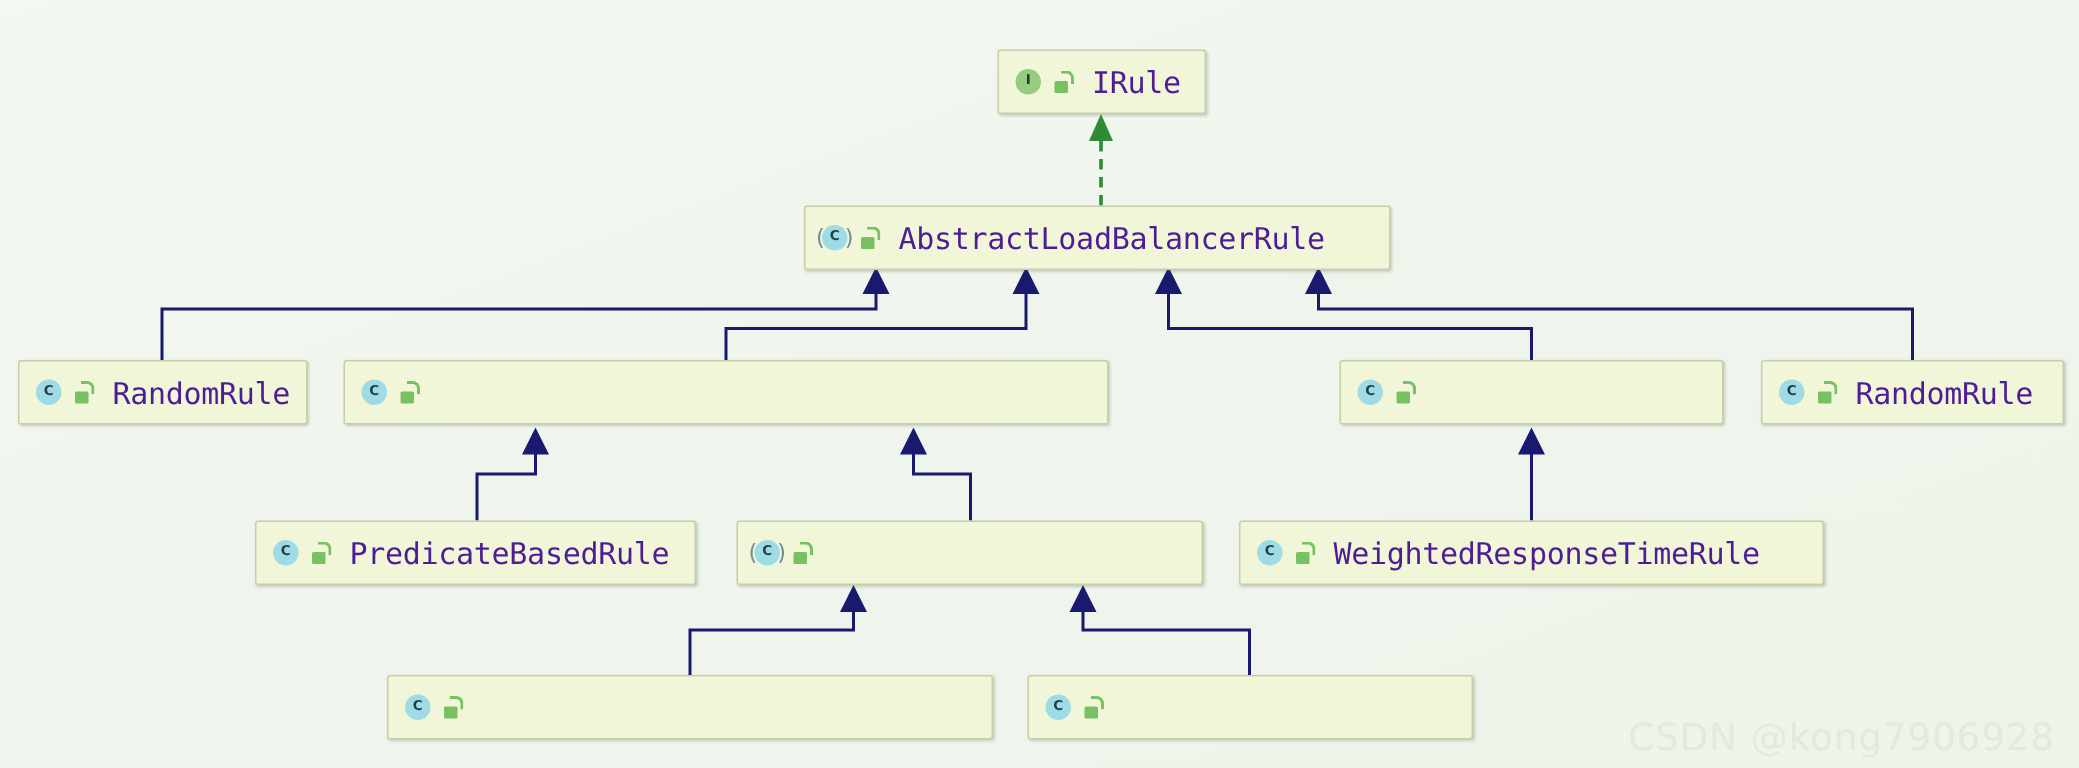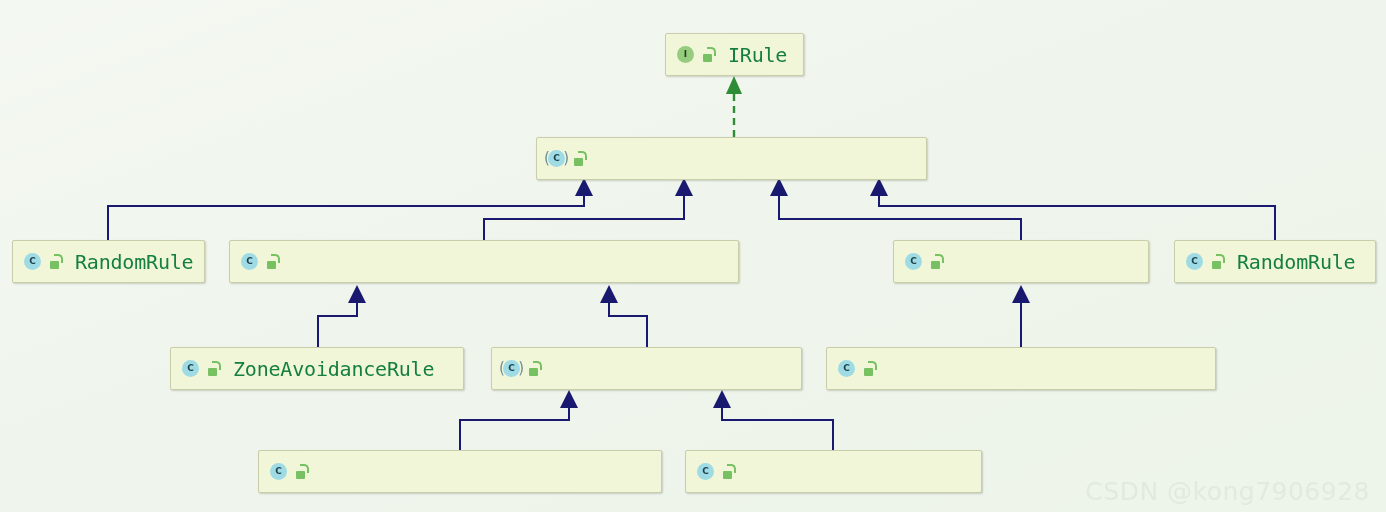--- a/index.html
+++ b/index.html
@@ -114,21 +114,21 @@
     width: 7px;
     height: 7px;
     border: 2px solid #78c162;
     border-bottom: none;
     border-left: none;
     border-radius: 0 5px 0 0;
   }
   .node-label {
     font-family: "DejaVu Sans Mono", "Liberation Mono", monospace;
     font-size: 20px;
-    color: #15803d;
+    color: #4c1d95;
     letter-spacing: -0.2px;
     line-height: 1;
   }
   #watermark {
     position: absolute;
     right: 16px;
     bottom: 6px;
     font-family: "DejaVu Sans", "Liberation Sans", sans-serif;
     font-size: 25px;
     color: #e2e9de;
@@ -212,20 +212,21 @@
       <span class="type-icon kind-class abstract">
         <span class="paren left">(</span>
           <span class="disc">C</span>
           <span class="paren right">)</span>
       </span>
       <span class="lock-icon">
         <span class="shackle"></span>
           <span class="body"></span>
       </span>
     </span>
+    <span class="node-label">AbstractLoadBalancerRule</span>
   </div>
 
   <div class="uml-node" style="left:12px; top:240px; width:193px;">
     <span class="node-icons">
       <span class="type-icon kind-class">
         <span class="disc">C</span>
       </span>
       <span class="lock-icon">
         <span class="shackle"></span>
           <span class="body"></span>
@@ -274,21 +275,21 @@
   <div class="uml-node" style="left:170px; top:347px; width:294px;">
     <span class="node-icons">
       <span class="type-icon kind-class">
         <span class="disc">C</span>
       </span>
       <span class="lock-icon">
         <span class="shackle"></span>
           <span class="body"></span>
       </span>
     </span>
-    <span class="node-label">ZoneAvoidanceRule</span>
+    <span class="node-label">PredicateBasedRule</span>
   </div>
 
   <div class="uml-node" style="left:491px; top:347px; width:311px;">
     <span class="node-icons">
       <span class="type-icon kind-class abstract">
         <span class="paren left">(</span>
           <span class="disc">C</span>
           <span class="paren right">)</span>
       </span>
       <span class="lock-icon">
@@ -301,20 +302,21 @@
   <div class="uml-node" style="left:826px; top:347px; width:390px;">
     <span class="node-icons">
       <span class="type-icon kind-class">
         <span class="disc">C</span>
       </span>
       <span class="lock-icon">
         <span class="shackle"></span>
           <span class="body"></span>
       </span>
     </span>
+    <span class="node-label">WeightedResponseTimeRule</span>
   </div>
 
   <div class="uml-node" style="left:258px; top:450px; width:404px;">
     <span class="node-icons">
       <span class="type-icon kind-class">
         <span class="disc">C</span>
       </span>
       <span class="lock-icon">
         <span class="shackle"></span>
           <span class="body"></span>

